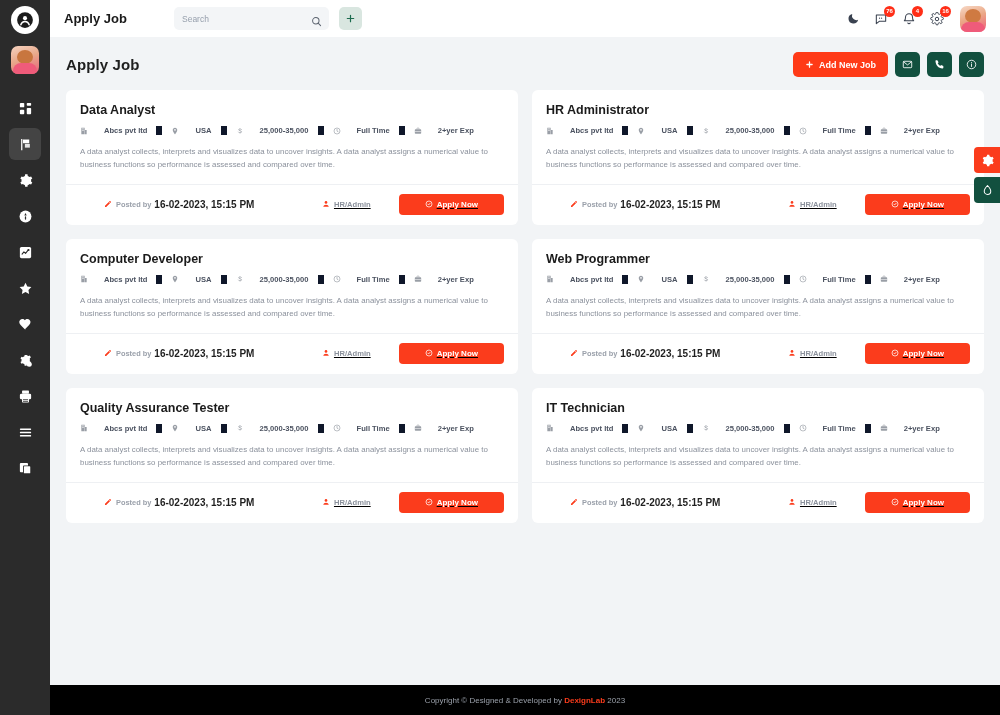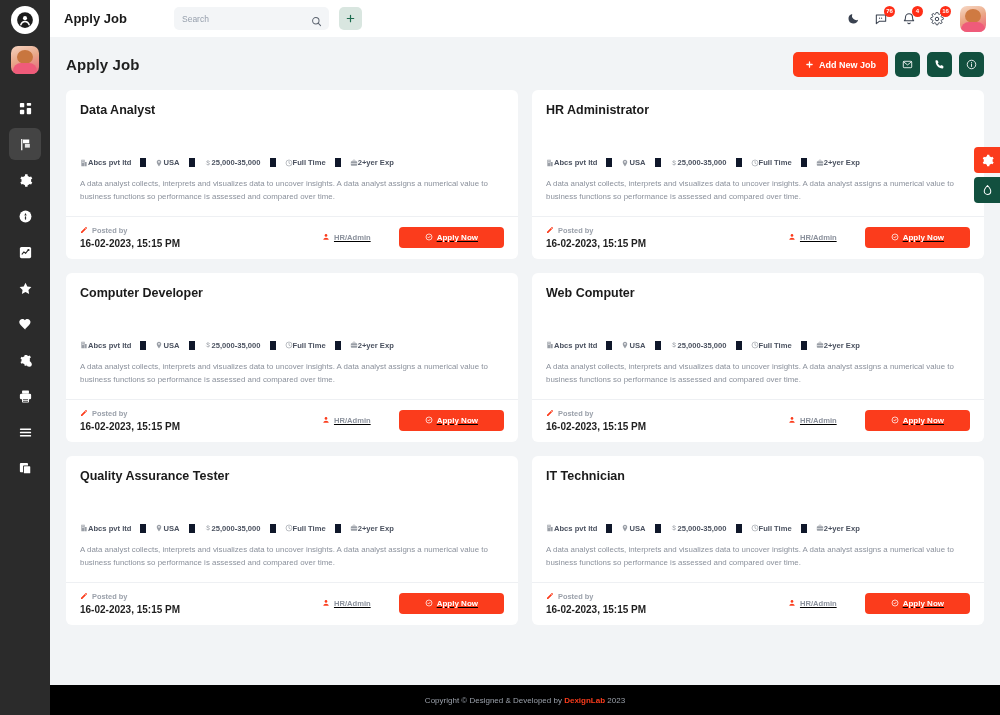--- a/index.html
+++ b/index.html
@@ -122,35 +122,34 @@
     display: flex; align-items: center; justify-content: center;
   }
 
   
   .grid { display: grid; grid-template-columns: 1fr 1fr; gap: 14px; }
   .card { background: #ffffff; border-radius: 6px; overflow: hidden; }
   .card-body { padding: 13px 14px 12px 14px; }
   .job-title { font-size: 12.5px; font-weight: 700; color: #1b1b1b; margin-bottom: 9px; }
   .meta-row { display: flex; align-items: center; flex-wrap: nowrap; margin-bottom: 10px; }
   .meta {
-    display: flex; align-items: center; gap: 0;
+    display: flex; align-items: center; gap: 16px;
     font-size: 7.6px; color: #4b5260; font-weight: 600;
     padding: 0 9px;
-    margin-top: 32px;
   }
   .meta:first-child { padding-left: 0; }
   .meta + .meta { border-left: 6px solid #0f172a; }
   .meta svg { flex: 0 0 auto; opacity: .62; }
   .job-desc { font-size: 7.9px; line-height: 1.7; color: #8b919c; }
   .card-foot {
     border-top: 1px solid #eef0f3;
     padding: 9px 14px 10px 14px;
     display: flex; align-items: center;
   }
-  .posted { display: flex; flex-direction: column; gap: 3px; }
+  .posted { display: flex; flex-direction: row; gap: 3px; margin-left: 24px; }
   .posted-label { display: flex; align-items: center; gap: 4px; font-size: 7.4px; color: #9aa0aa; font-weight: 600; }
   .posted-date { font-size: 10px; color: #1f1f1f; font-weight: 700; }
   .foot-right { margin-left: auto; display: flex; align-items: center; gap: 28px; text-decoration: underline; }
   .hr-admin { display: flex; align-items: center; gap: 4px; font-size: 7.6px; color: #8b919c; font-weight: 600; }
   .btn-apply {
     background: #fb3c1c; color: #fff; border: none; border-radius: 4px;
     height: 21px; padding: 0 26px; font-size: 8px; font-weight: 700;
     font-family: "Liberation Sans", sans-serif;
     display: flex; align-items: center; gap: 4px; cursor: pointer;
   }
@@ -573,21 +572,21 @@
                     <path d="M8.3 12.3l2.6 2.6 4.8-5.4" stroke-linecap="round" stroke-linejoin="round"></path>
                   </svg>
                 <span>Apply Now</span>
               </button>
             </div>
           </div>
         </div>
 
         <div class="card">
           <div class="card-body">
-            <div class="job-title">Web Computer</div>
+            <div class="job-title">Web Programmer</div>
             <div class="meta-row">
               <span class="meta">
                 <svg width="8" height="8" viewBox="0 0 24 24" fill="#5c6470">
                     <path d="M4 2h10v20H4zM15 9h5v13h-5z"></path>
                     <rect x="6" y="4.4" width="2.4" height="2.4" fill="#fff"></rect>
                     <rect x="9.8" y="4.4" width="2.4" height="2.4" fill="#fff"></rect>
                     <rect x="6" y="8.6" width="2.4" height="2.4" fill="#fff"></rect>
                     <rect x="9.8" y="8.6" width="2.4" height="2.4" fill="#fff"></rect>
                   </svg>
                 <span>Abcs pvt ltd</span>

